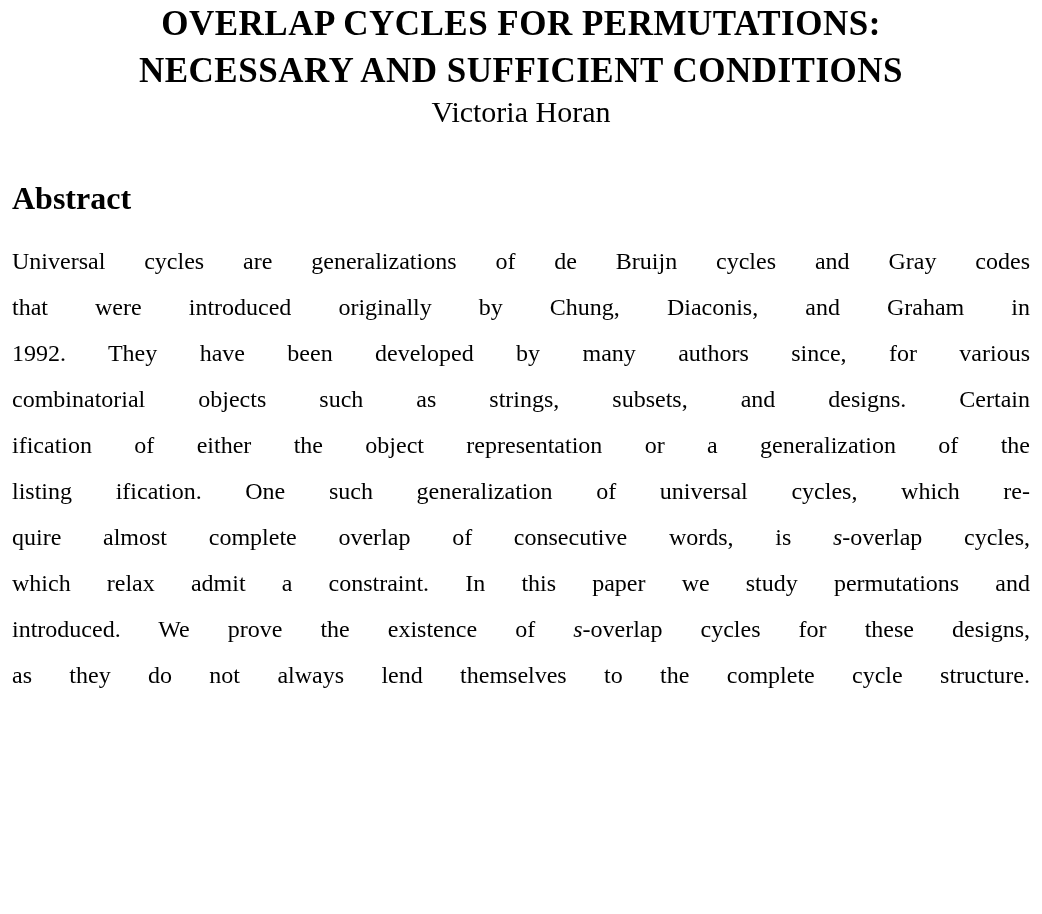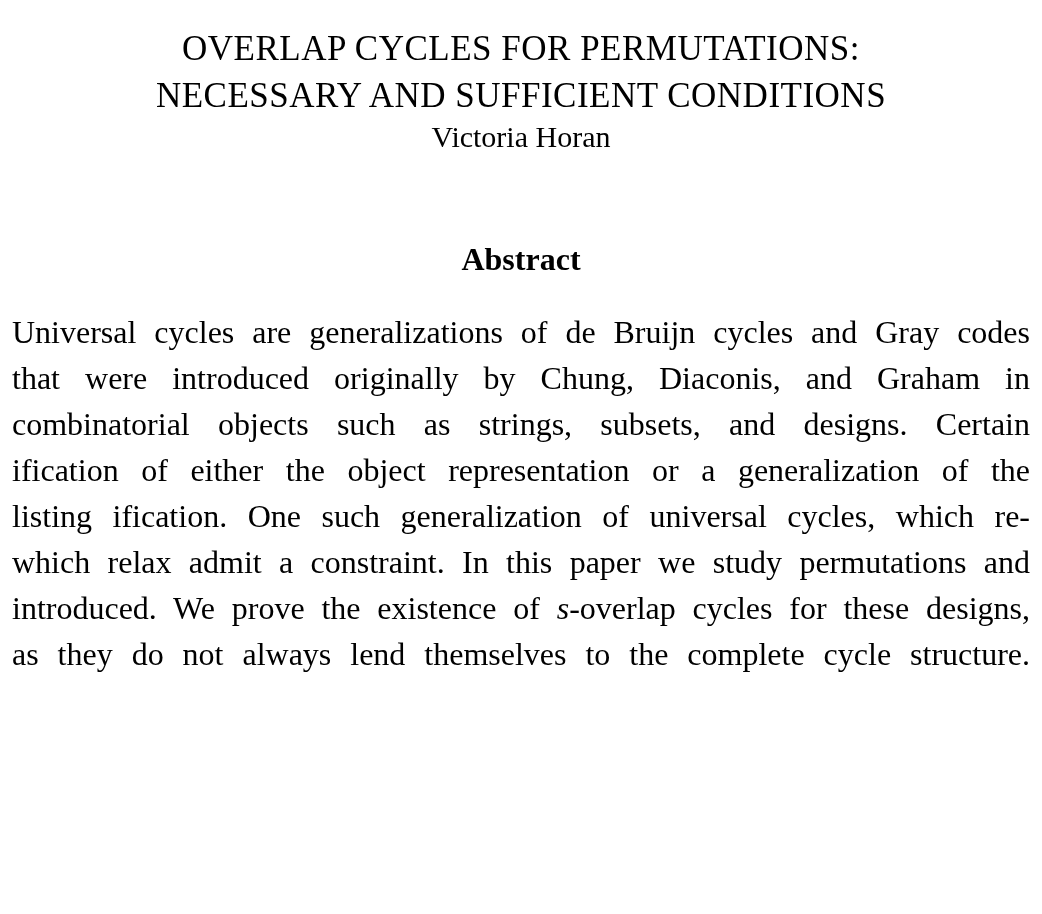--- a/index.html
+++ b/index.html
@@ -14,42 +14,41 @@
     color: #000000;
     font-family: "Liberation Serif", "DejaVu Serif", serif;
   }
   .page {
     box-sizing: border-box;
     width: 1042px;
     height: 914px;
     padding: 0 12px;
   }
   .paper-title {
-    margin-top: 25px;
+    margin-top: 0;
     text-align: center;
-    font-weight: 400;
+    font-weight: 700;
     font-size: 35px;
     line-height: 47px;
     letter-spacing: 0.5px;
   }
   .author {
     text-align: center;
     font-size: 30px;
     line-height: 36px;
   }
   .abstract-heading {
-    margin-top: 84px;
-    text-align: center;
+    margin-top: 48px;
     font-weight: 700;
     font-size: 32px;
     line-height: 40px;
   }
   .abstract-body {
-    margin-top: 30px;
-    font-size: 32px;
+    margin-top: 20px;
+    font-size: 24px;
     line-height: 46px;
   }
   .just-line {
     text-align: justify;
     text-align-last: justify;
     height: 46px;
     overflow: hidden;
   }
   .it {
     font-style: italic;
@@ -64,20 +63,22 @@
     <div>NECESSARY AND SUFFICIENT CONDITIONS</div>
   </div>
 
   <div class="author">Victoria Horan</div>
 
   <div class="abstract-heading">Abstract</div>
 
   <div class="abstract-body">
       <div class="just-line"><span>Universal cycles are generalizations of de Bruijn cycles and Gray codes</span></div>
       <div class="just-line"><span>that were introduced originally by Chung, Diaconis, and Graham in</span></div>
+      <div class="just-line"><span>1992. They have been developed by many authors since, for various</span></div>
       <div class="just-line"><span>combinatorial objects such as strings, subsets, and designs. Certain</span></div>
       <div class="just-line"><span>ification of either the object representation or a generalization of the</span></div>
       <div class="just-line"><span>listing ification. One such generalization of universal cycles, which re-</span></div>
+      <div class="just-line"><span>quire almost complete overlap of consecutive words, is </span><span class="it">s</span><span>-overlap cycles,</span></div>
       <div class="just-line"><span>which relax admit a constraint. In this paper we study permutations and</span></div>
       <div class="just-line"><span>introduced. We prove the existence of </span><span class="it">s</span><span>-overlap cycles for these designs,</span></div>
       <div class="just-line"><span>as they do not always lend themselves to the complete cycle structure.</span></div>
     </div>
 </div>
 
 </body></html>

